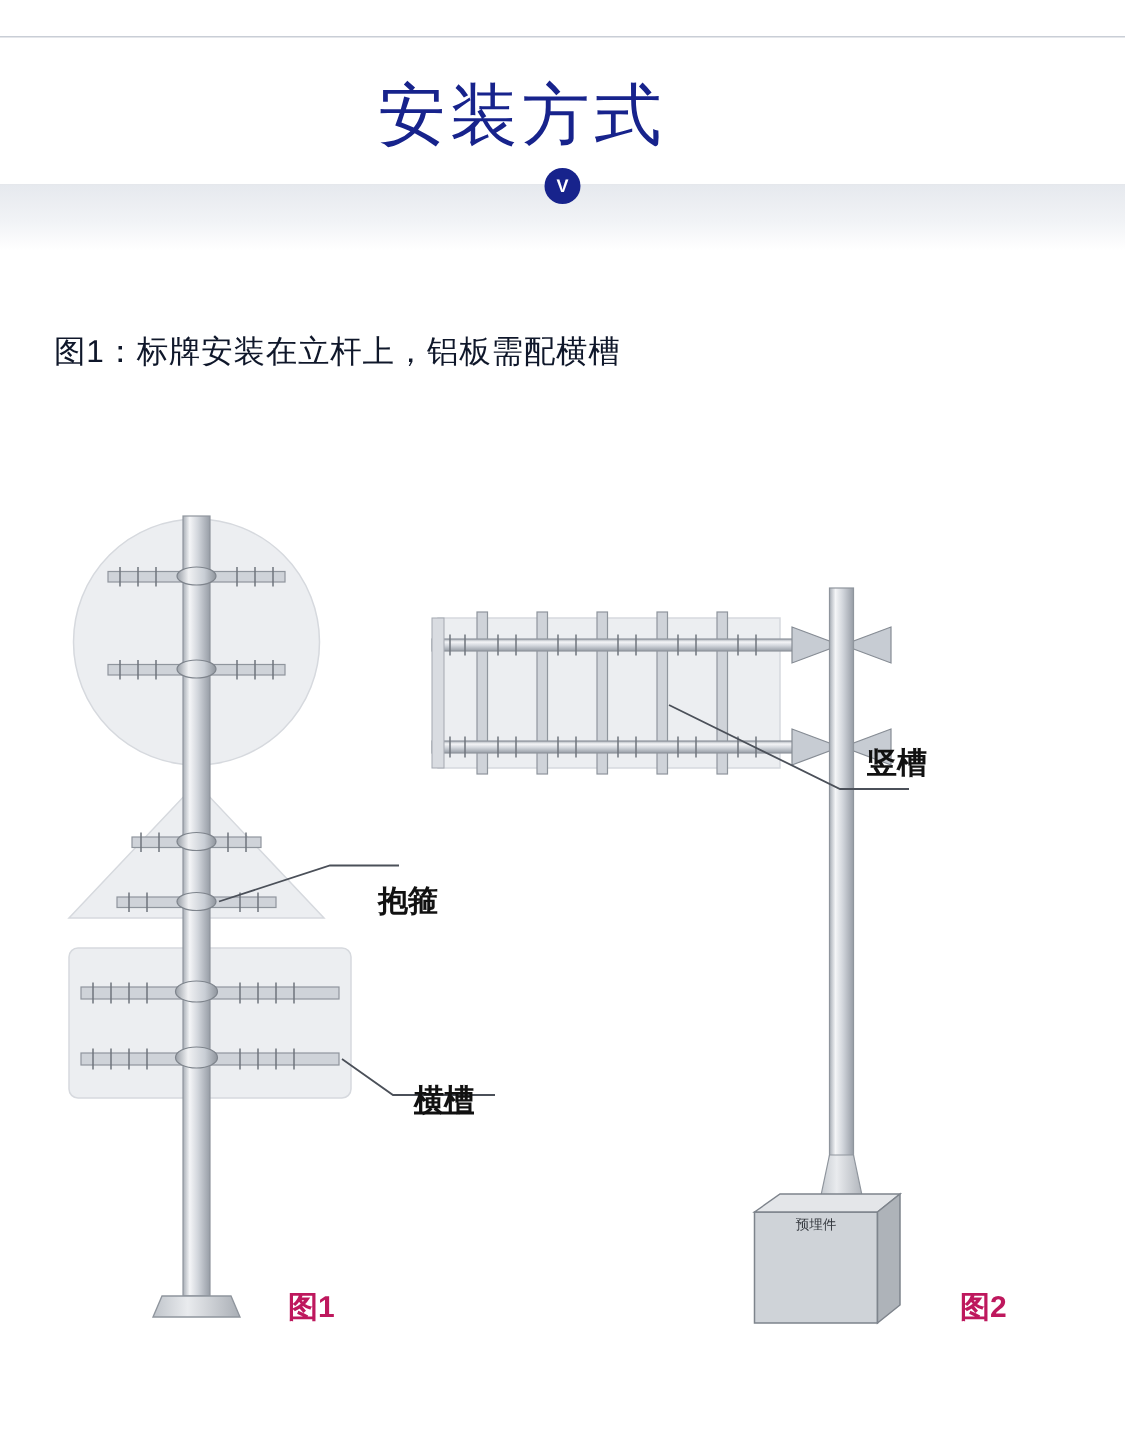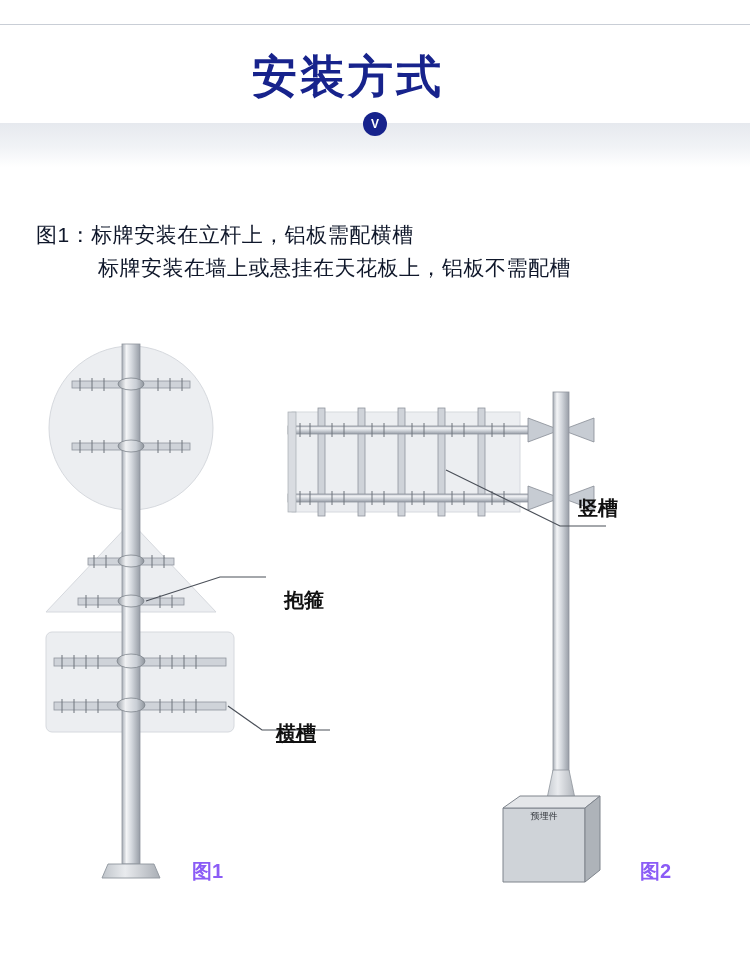--- a/index.html
+++ b/index.html
@@ -41,21 +41,21 @@
     height: 44px;
     background: linear-gradient(to bottom, #e6e9ee 0%, #f1f3f6 55%, #ffffff 100%);
   }
   .header-title {
     position: absolute;
     left: 0;
     top: 48px;
     width: 696px;
     text-align: center;
     font-size: 45px;
-    font-weight: bold;
+    font-weight: normal;
     color: #17238c;
     letter-spacing: 3px;
     line-height: 58px;
   }
   .header-badge {
     position: absolute;
     left: 363px;
     top: 112px;
     width: 24px;
     height: 24px;
@@ -90,21 +90,21 @@
   .figures {
     position: absolute;
     left: 0;
     top: 330px;
     width: 750px;
     height: 570px;
   }
   .fig-label {
     position: absolute;
     font-size: 20px;
-    color: #8b5cf6;
+    color: #be185d;
     font-weight: bold;
   }
   .callout-label {
     position: absolute;
     font-size: 20px;
     color: #111111;
     font-weight: bold;
     text-align: right;
   }
   svg { display: block; }
@@ -114,21 +114,20 @@
 
 <div class="header">
   <div class="header-band"></div>
   <div class="header-grad"></div>
   <div class="header-title">安装方式</div>
   <div class="header-badge">V</div>
 </div>
 
 <div class="captions">
   <div class="line">图1：标牌安装在立杆上，铝板需配横槽</div>
-  <div class="line indent">标牌安装在墙上或悬挂在天花板上，铝板不需配槽</div>
 </div>
 
 <div class="figures">
 
   <svg width="750" height="570" viewBox="0 0 750 570">
     <defs>
       <linearGradient id="poleGrad" x1="0" y1="0" x2="1" y2="0">
         <stop offset="0%" stop-color="#a8aeb6"></stop>
         <stop offset="25%" stop-color="#f4f5f7"></stop>
         <stop offset="55%" stop-color="#d2d6dc"></stop>
@@ -292,19 +291,19 @@
         <polygon points="503,478 585,478 585,552 503,552" fill="#cfd3d8" stroke="#7e848c" stroke-width="1"></polygon>
         <polygon points="503,478 520,466 600,466 585,478" fill="#e4e6e9" stroke="#7e848c" stroke-width="1"></polygon>
         <polygon points="585,478 600,466 600,540 585,552" fill="#aeb3b9" stroke="#7e848c" stroke-width="1"></polygon>
       </g>
       <text x="544" y="489" font-size="9" fill="#33373d" text-anchor="middle" font-family="Liberation Sans, sans-serif">预埋件</text>
 
       <polyline points="446,140 560,196 606,196" fill="none" stroke="#4b5059" stroke-width="1.2"></polyline>
     </g>
   </svg>
 
-  <div class="callout-label" style="left:284px; top:257px;">抱箍</div>
+  <div class="callout-label" style="left:252px; top:257px;">抱箍</div>
   <div class="callout-label" style="left:276px; top:390px;text-decoration:underline;">横槽</div>
   <div class="callout-label" style="left:578px; top:165px;">竖槽</div>
 
   <div class="fig-label" style="left:192px; top:528px;">图1</div>
   <div class="fig-label" style="left:640px; top:528px;">图2</div>
 </div>
 
 </body></html>

